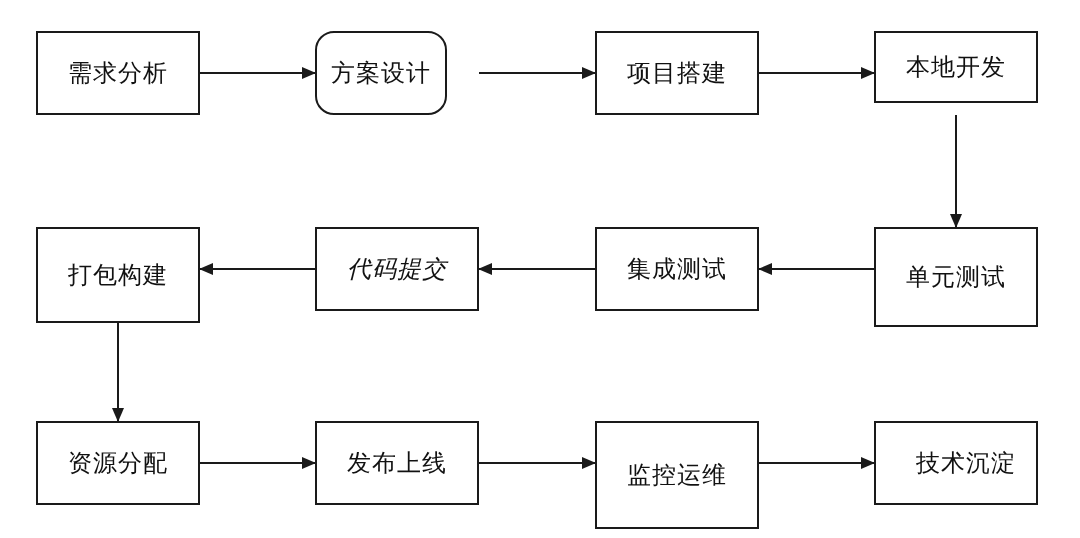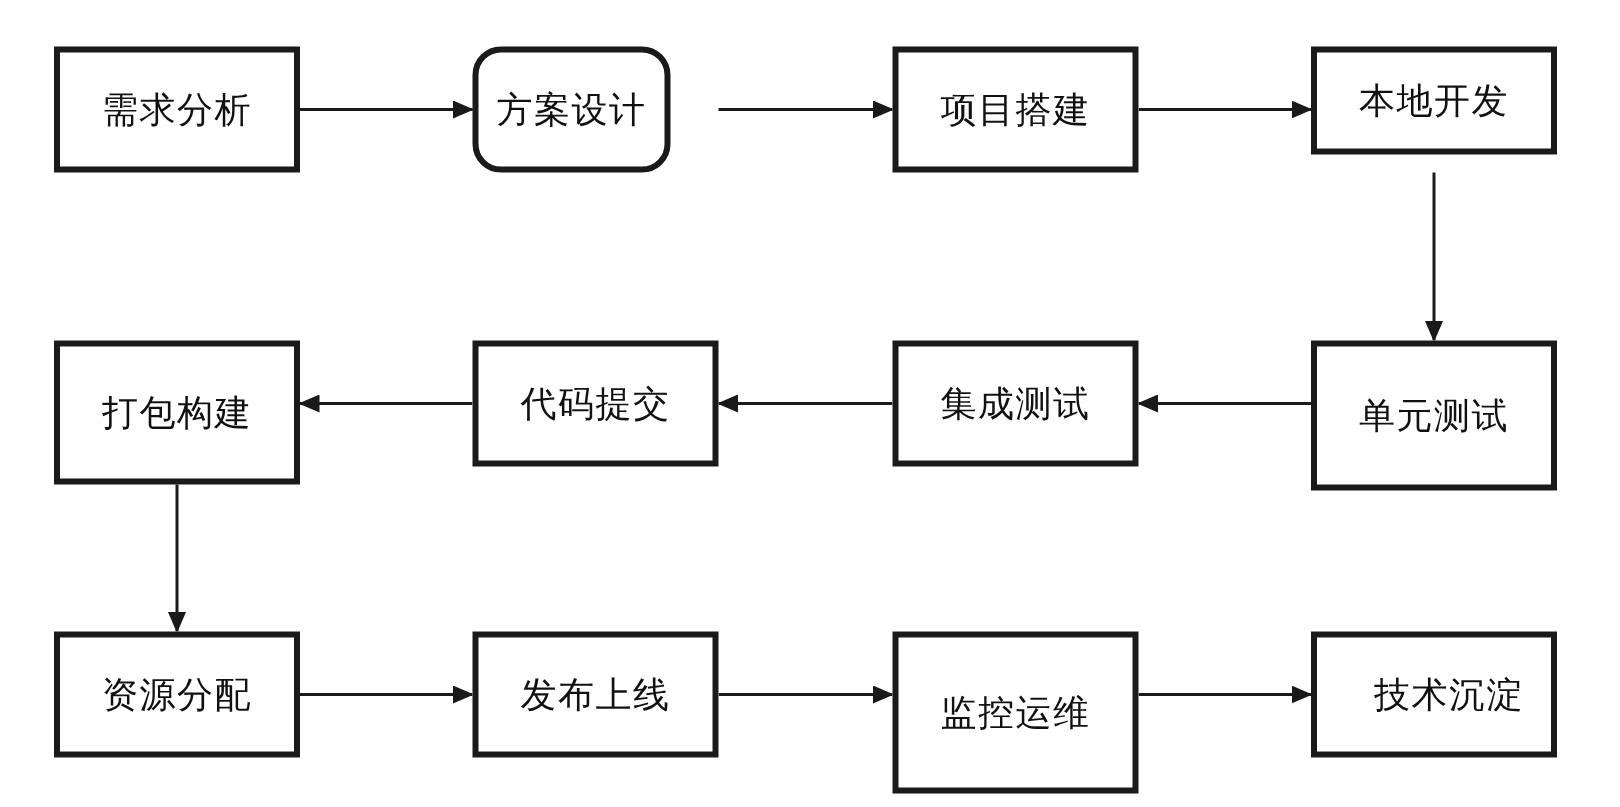--- a/index.html
+++ b/index.html
@@ -20,21 +20,21 @@
     left: 0;
     top: 0;
     width: 1080px;
     height: 538px;
     pointer-events: none;
   }
   .node {
     position: absolute;
     box-sizing: border-box;
     background: #ffffff;
-    border: 4px solid #d946ef;
+    border: 2px solid #d946ef;
     display: flex;
     align-items: center;
     justify-content: center;
   }
   .node span {
     font-size: 24px;
     letter-spacing: 1px;
     color: #111111;
     font-weight: 500;
     white-space: nowrap;
@@ -76,21 +76,21 @@
       </div>
       <div class="node" style="left: 874px; top: 31px; width: 164px; height: 72px; border-color: rgb(26, 26, 26);">
         <span style="color: rgb(17, 17, 17);">本地开发</span>
       </div>
       <div class="node" style="left: 874px; top: 227px; width: 164px; height: 100px; border-color: rgb(26, 26, 26);">
         <span style="color: rgb(17, 17, 17);">单元测试</span>
       </div>
       <div class="node" style="left: 595px; top: 227px; width: 164px; height: 84px; border-color: rgb(26, 26, 26);">
         <span style="color: rgb(17, 17, 17);">集成测试</span>
       </div>
-      <div class="node" style="left: 315px; top: 227px; width: 164px; height: 84px; border-color: rgb(26, 26, 26);">
+      <div class="node" style="left: 315px; top: 227px; width: 164px; height: 84px; border-color: rgb(26, 26, 26); font-style: italic;">
         <span style="color: rgb(17, 17, 17);">代码提交</span>
       </div>
       <div class="node" style="left: 36px; top: 227px; width: 164px; height: 96px; border-color: rgb(26, 26, 26);">
         <span style="color: rgb(17, 17, 17);">打包构建</span>
       </div>
       <div class="node" style="left: 36px; top: 421px; width: 164px; height: 84px; border-color: rgb(26, 26, 26);">
         <span style="color: rgb(17, 17, 17);">资源分配</span>
       </div>
       <div class="node" style="left: 315px; top: 421px; width: 164px; height: 84px; border-color: rgb(26, 26, 26);">
         <span style="color: rgb(17, 17, 17);">发布上线</span>

